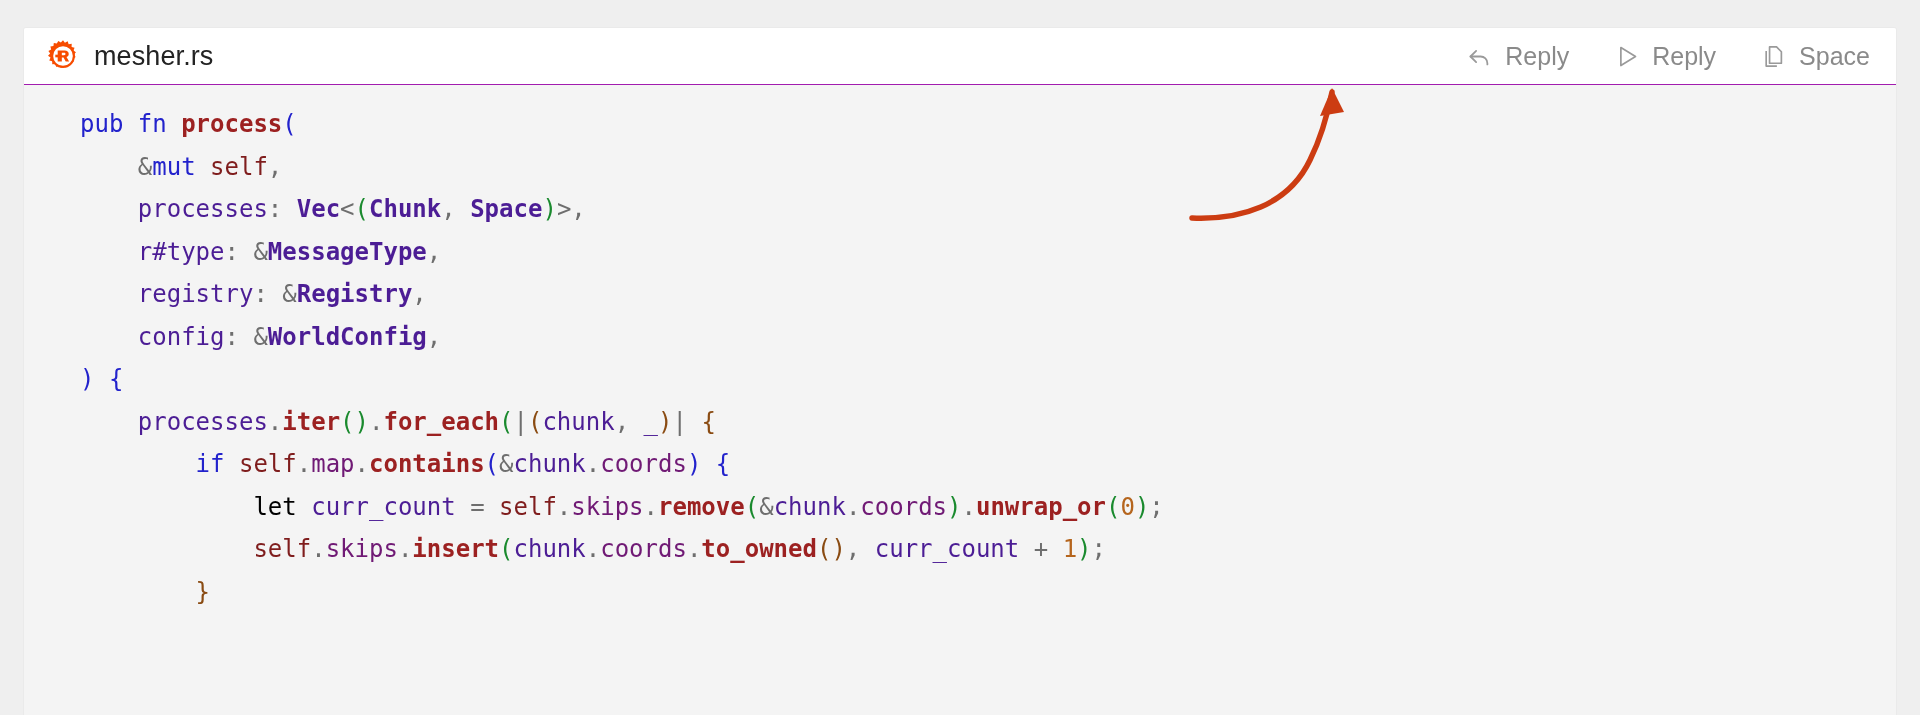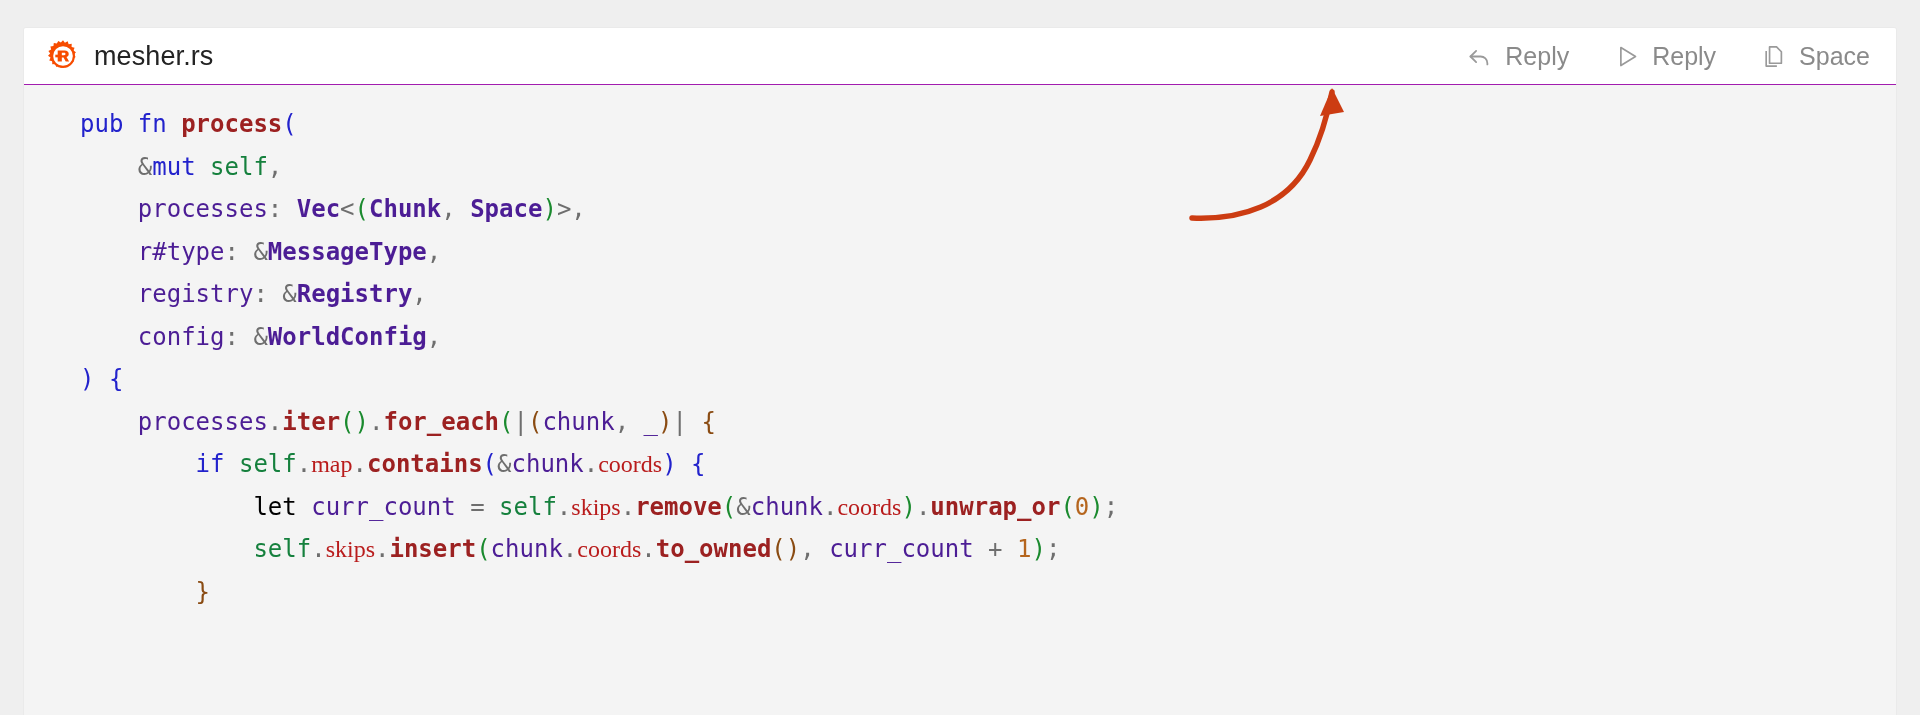--- a/index.html
+++ b/index.html
@@ -100,22 +100,22 @@
     tab-size: 4;
   }
   .ln { display: block; height: 42.5px; }
 
   
   .t-kw       { color: #2222cc; }                   
   .t-kw2      { color: #000000; }                   
   .t-fnname   { color: #9c2121; font-weight: bold; }
   .t-type     { color: #4c1d95; font-weight: bold; }
   .t-ident    { color: #4c1d95; }                   
-  .t-selfkw   { color: #15803d; }                   
-  .t-field    { color: #b91c1c; font-family: Liberation Serif, serif; }                   
+  .t-selfkw   { color: #7f1d1d; }                   
+  .t-field    { color: #701a75; }                   
   .t-punc     { color: #6e6e6e; }                   
   .t-paren-b  { color: #2222cc; }                   
   .t-paren-g  { color: #1a8a2e; }                   
   .t-paren-br { color: #8a4b12; }                   
   .t-num      { color: #b5651d; }                   
 
   
   #annotation-arrow {
     position: absolute;
     left: 1180px;

